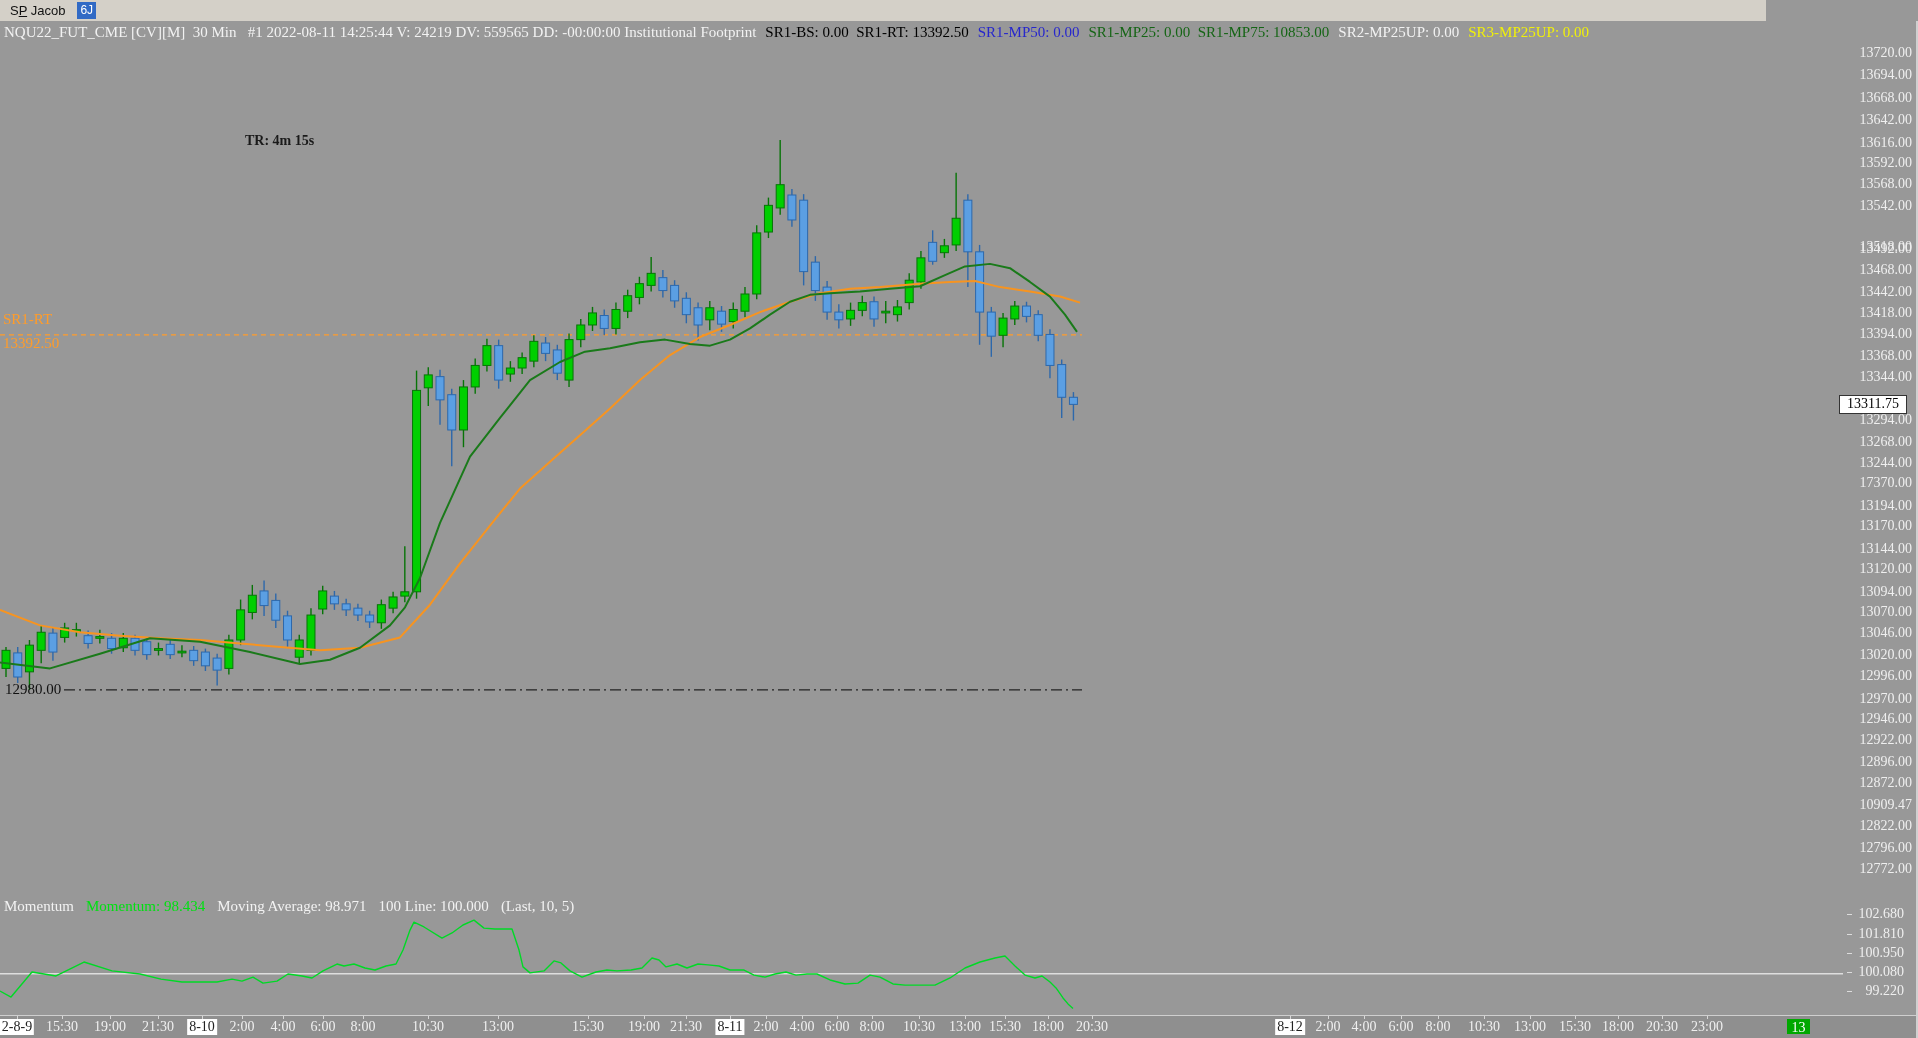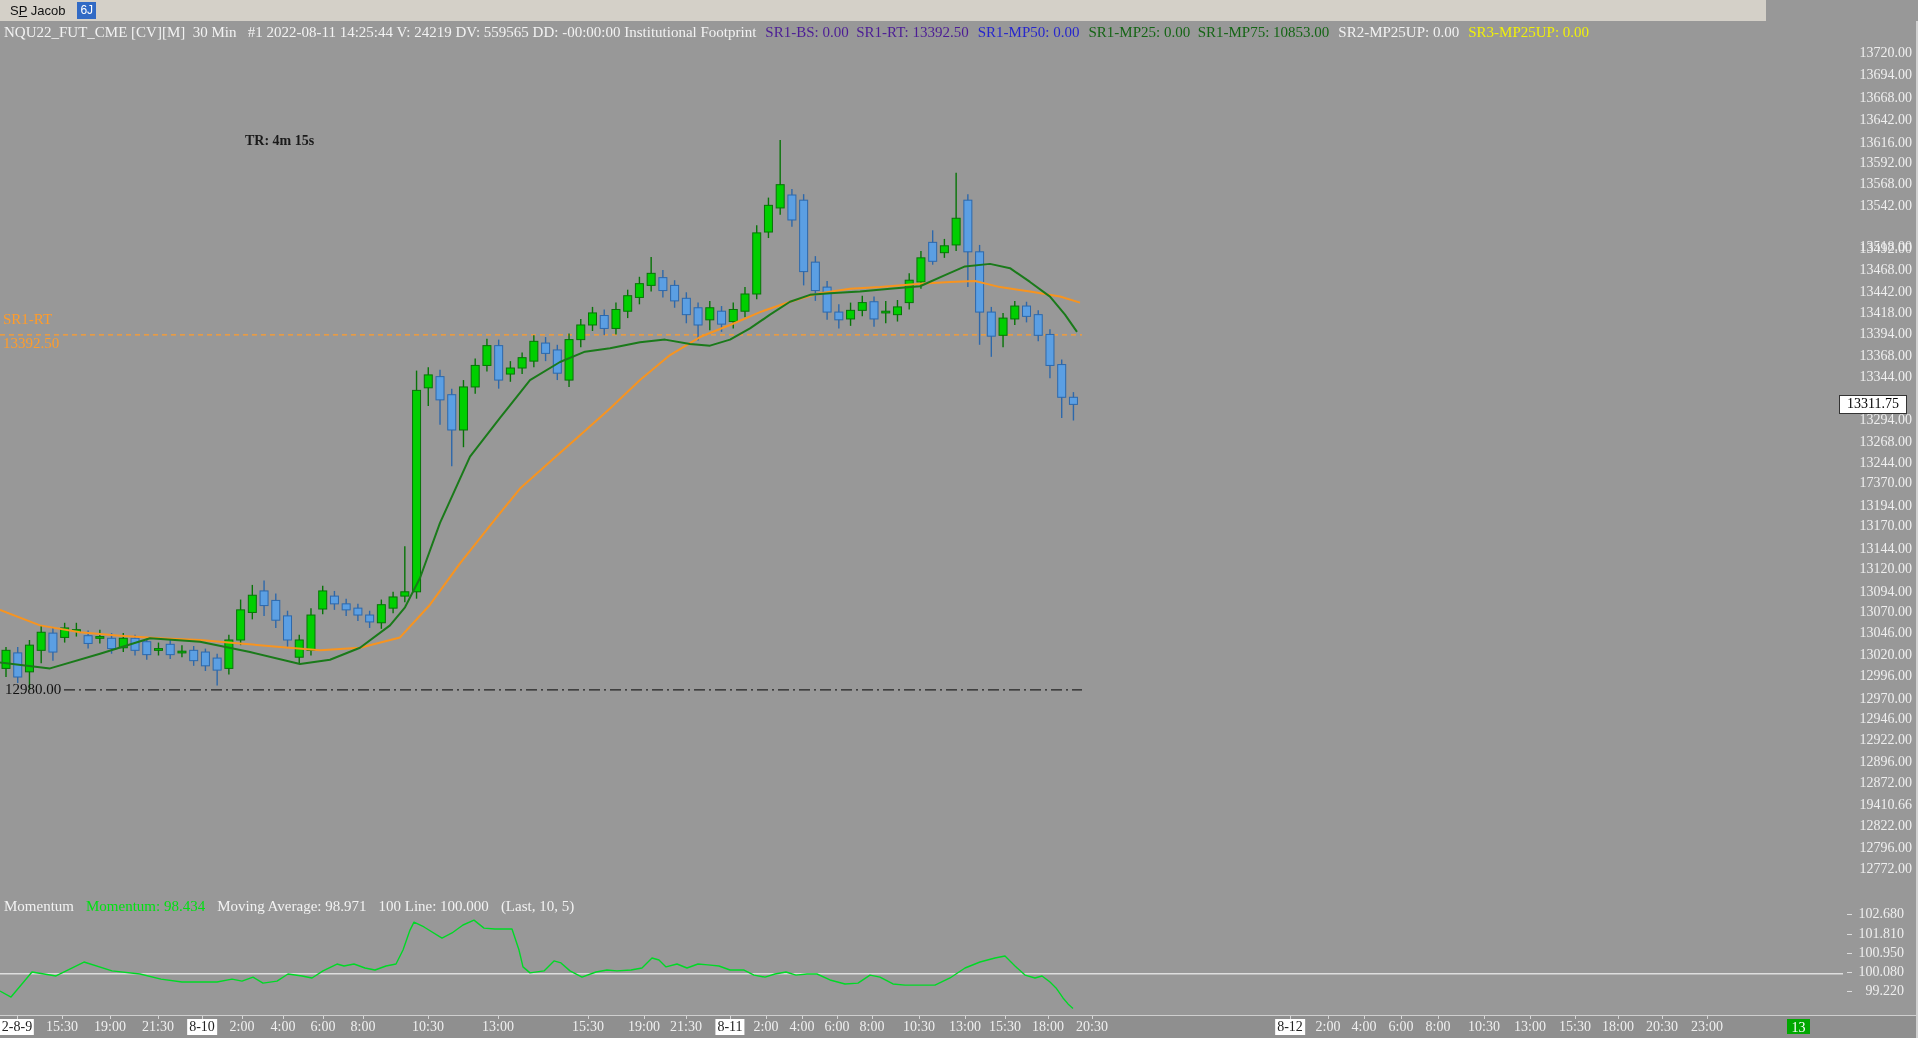--- a/index.html
+++ b/index.html
@@ -13,21 +13,21 @@
   .tab .accel{text-decoration:underline;}
   .badge{display:inline-block;margin-left:12px;background:#316ac5;color:#fff;
          font-size:12px;line-height:17px;padding:0 3px;height:17px;}
   
   .chart{position:absolute;left:0;top:21px;width:1918px;height:1017px;background:#989898;}
   .chart svg{position:absolute;left:0;top:0;}
   .right-edge{position:absolute;right:0;top:0;width:2px;height:1017px;background:#d0d0d0;}
   
   .titlerow{position:absolute;left:4px;top:3px;display:flex;gap:9px;white-space:pre;
             font-size:15px;color:#f2f2f2;align-items:center;}
-  .t-orange{color:#4c1d95;} .t-blue{color:#2727cc;} .t-green{color:#156515;}
+  .t-orange{color:#000000;} .t-blue{color:#2727cc;} .t-green{color:#156515;}
   .t-white{color:#f2f2f2;} .t-yellow{color:#f0f00a;}
   
   .flabel{position:absolute;white-space:pre;text-align:right;}
   .tr-label{left:245px;top:112px;font-size:14px;font-weight:bold;color:#1a1a1a;}
   .sr1-name{left:3px;top:290px;font-size:15px;color:#ff9c2a;}
   .sr1-val{left:3px;top:314px;font-size:15px;color:#ff9c2a;}
   .lvl-12980{left:5px;top:660px;font-size:15px;color:#111;}
   .mom-legend{left:4px;top:877px;display:flex;gap:12px;font-size:15px;color:#f2f2f2;white-space:pre;}
   .mom-green{color:#00e012;}
   
@@ -306,21 +306,21 @@
       <div class="axis-label" style="top: 563px;">13094.00</div>
       <div class="axis-label" style="top: 583px;">13070.00</div>
       <div class="axis-label" style="top: 604px;">13046.00</div>
       <div class="axis-label" style="top: 626px;">13020.00</div>
       <div class="axis-label" style="top: 647px;">12996.00</div>
       <div class="axis-label" style="top: 670px;">12970.00</div>
       <div class="axis-label" style="top: 690px;">12946.00</div>
       <div class="axis-label" style="top: 711px;">12922.00</div>
       <div class="axis-label" style="top: 733px;">12896.00</div>
       <div class="axis-label" style="top: 754px;">12872.00</div>
-      <div class="axis-label" style="top: 776px;">19410.66</div>
+      <div class="axis-label" style="top: 776px;">10909.47</div>
       <div class="axis-label" style="top: 797px;">12822.00</div>
       <div class="axis-label" style="top: 819px;">12796.00</div>
       <div class="axis-label" style="top: 840px;">12772.00</div>
       <div class="mom-tick" style="top: 893px;"></div>
       <div class="axis-label" style="top: 885px; right: 14px;">102.680</div>
       <div class="mom-tick" style="top: 913px;"></div>
       <div class="axis-label" style="top: 905px; right: 14px;">101.810</div>
       <div class="mom-tick" style="top: 932px;"></div>
       <div class="axis-label" style="top: 924px; right: 14px;">100.950</div>
       <div class="mom-tick" style="top: 951px;"></div>

